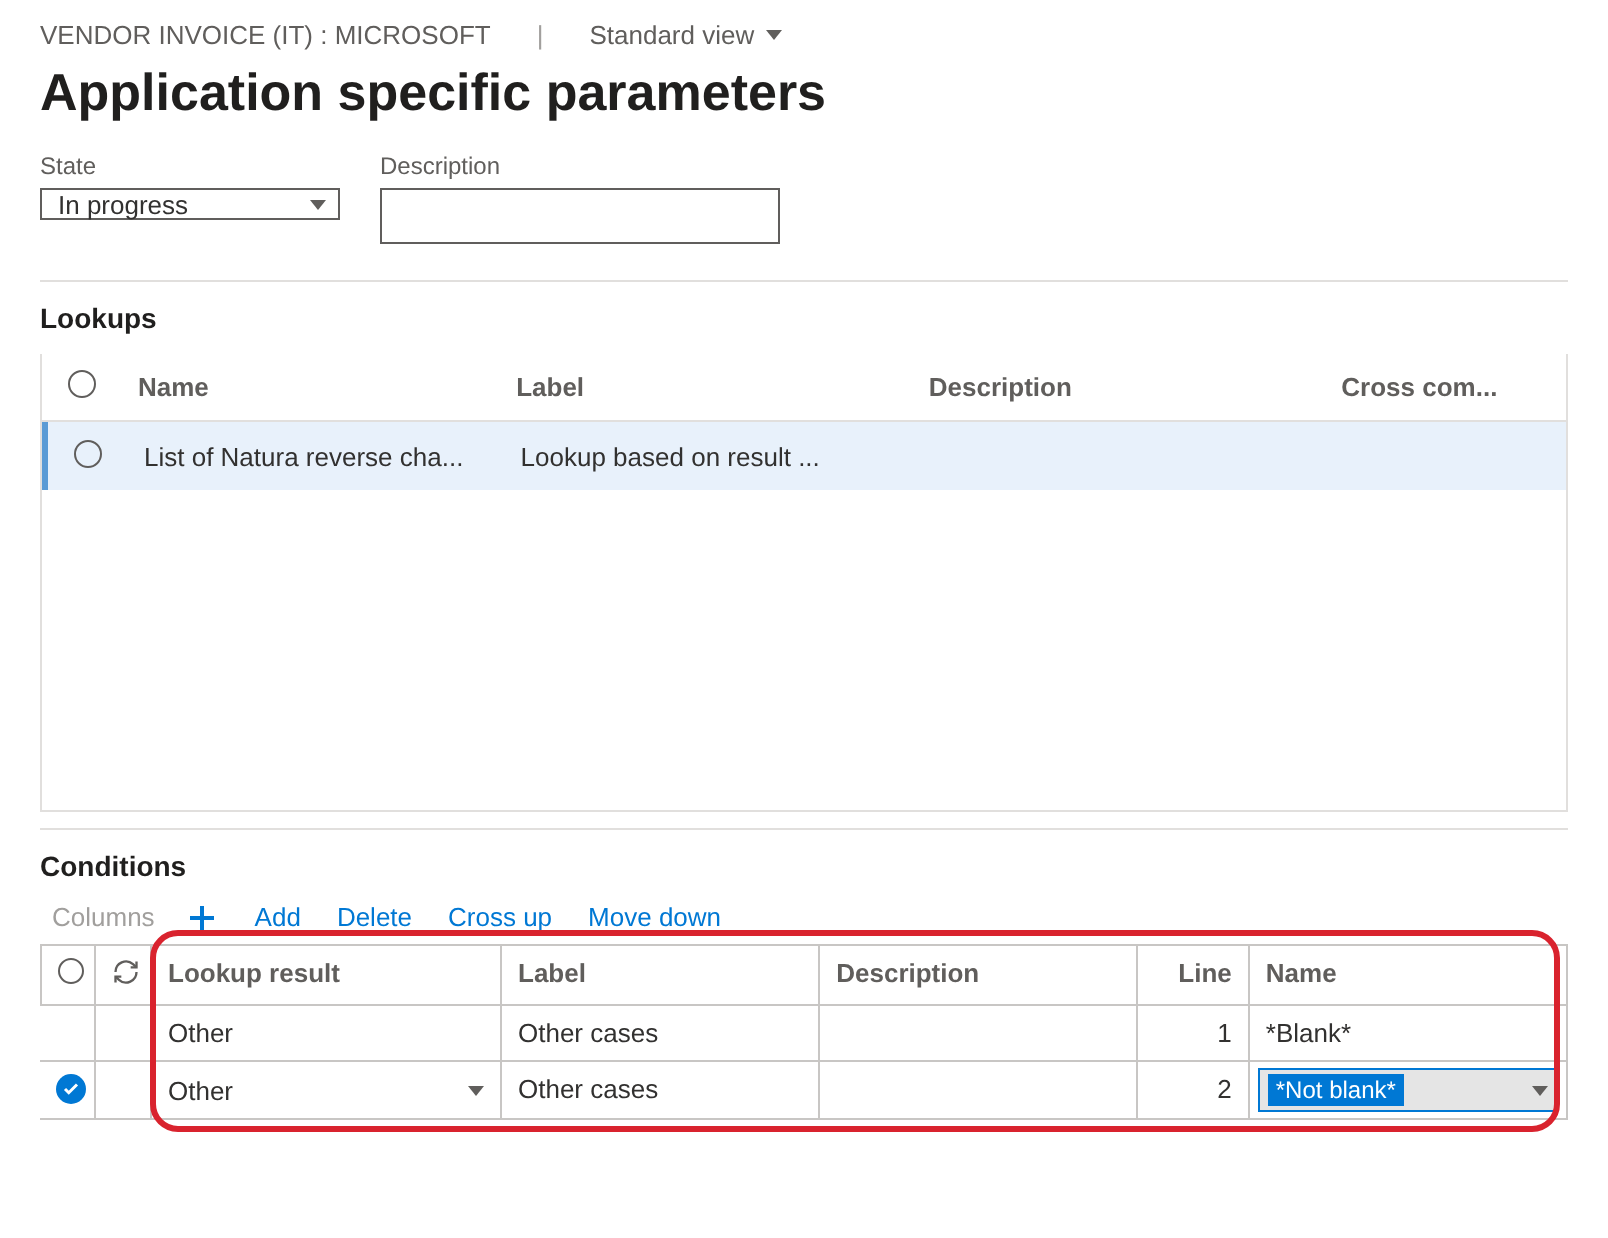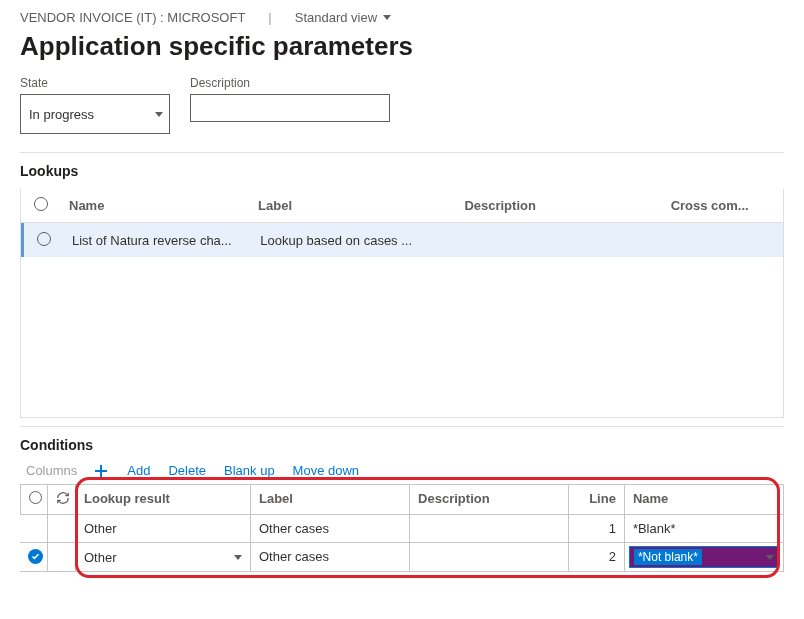--- a/index.html
+++ b/index.html
@@ -40,21 +40,21 @@
     font-size: 26px;
     font-weight: 600;
     margin: 4px 0 14px 0;
     color: #201f1e;
   }
   .state-row { display: flex; gap: 20px; align-items: flex-start; margin-bottom: 18px; }
   .field-lbl { font-size: 12px; color: #605e5c; margin-bottom: 4px; }
   .select-wrap {
     position: relative;
     width: 150px;
-    height: 40px;
+    height: 16px;
     border: 1px solid #605e5c;
     display: flex;
     align-items: center;
     padding: 0 24px 0 8px;
     font-size: 13px;
     background: #fff;
   }
   .select-wrap .chev { position: absolute; right: 6px; }
   .txt-input {
     width: 200px; height: 28px;
@@ -134,21 +134,21 @@
     display: inline-flex; align-items: center; justify-content: center;
   }
   .check-on svg { width: 9px; height: 9px; }
   .refresh-ico { width: 14px; height: 14px; }
   .refresh-ico svg { width: 14px; height: 14px; }
   .cell-sel {
     display: flex; justify-content: space-between; align-items: center;
   }
   .inplace {
     border: 1px solid #0078d4;
-    background: #701a75;
+    background: #e5e5e5;
     display: flex; align-items: center; justify-content: space-between;
     height: 22px; padding: 0 4px;
     margin: -3px -4px;
   }
   .inplace .val {
     background: #0078d4; color: #fff; padding: 1px 4px; font-size: 12px;
   }
   .highlight {
     position: absolute;
     border: 3px solid #d9232e;
@@ -196,38 +196,38 @@
       <div class="row head">
         <div class="cell center"><span class="radio"></span></div>
         <div class="cell">Name</div>
         <div class="cell">Label</div>
         <div class="cell">Description</div>
         <div class="cell">Cross com...</div>
       </div>
       <div class="row datarow">
         <div class="cell center"><span class="radio"></span></div>
         <div class="cell">List of Natura reverse cha...</div>
-        <div class="cell">Lookup based on cases ...</div>
+        <div class="cell">Lookup based on result ...</div>
         <div class="cell"></div>
       </div>
       <div class="grid1-body"></div>
     </div>
   </div>
 
   <div class="sect">
     <div class="sect-title">Conditions</div>
 
     <div class="toolbar">
       <span class="tb-muted">Columns</span>
       <span class="tb-link tb-add">
         <span class="plus"></span>
         <span>Add</span>
       </span>
       <span class="tb-link">Delete</span>
-      <span class="tb-link">Blank up</span>
+      <span class="tb-link">Cross up</span>
       <span class="tb-link">Move down</span>
     </div>
 
     <div class="grid2-wrap">
       <div class="grid2">
 
         <div class="hcell center"><span class="radio-sm"></span></div>
         <div class="hcell center">
           <span class="refresh-ico">
             <svg viewBox="0 0 24 24" fill="none" stroke="#605e5c" stroke-width="2">

